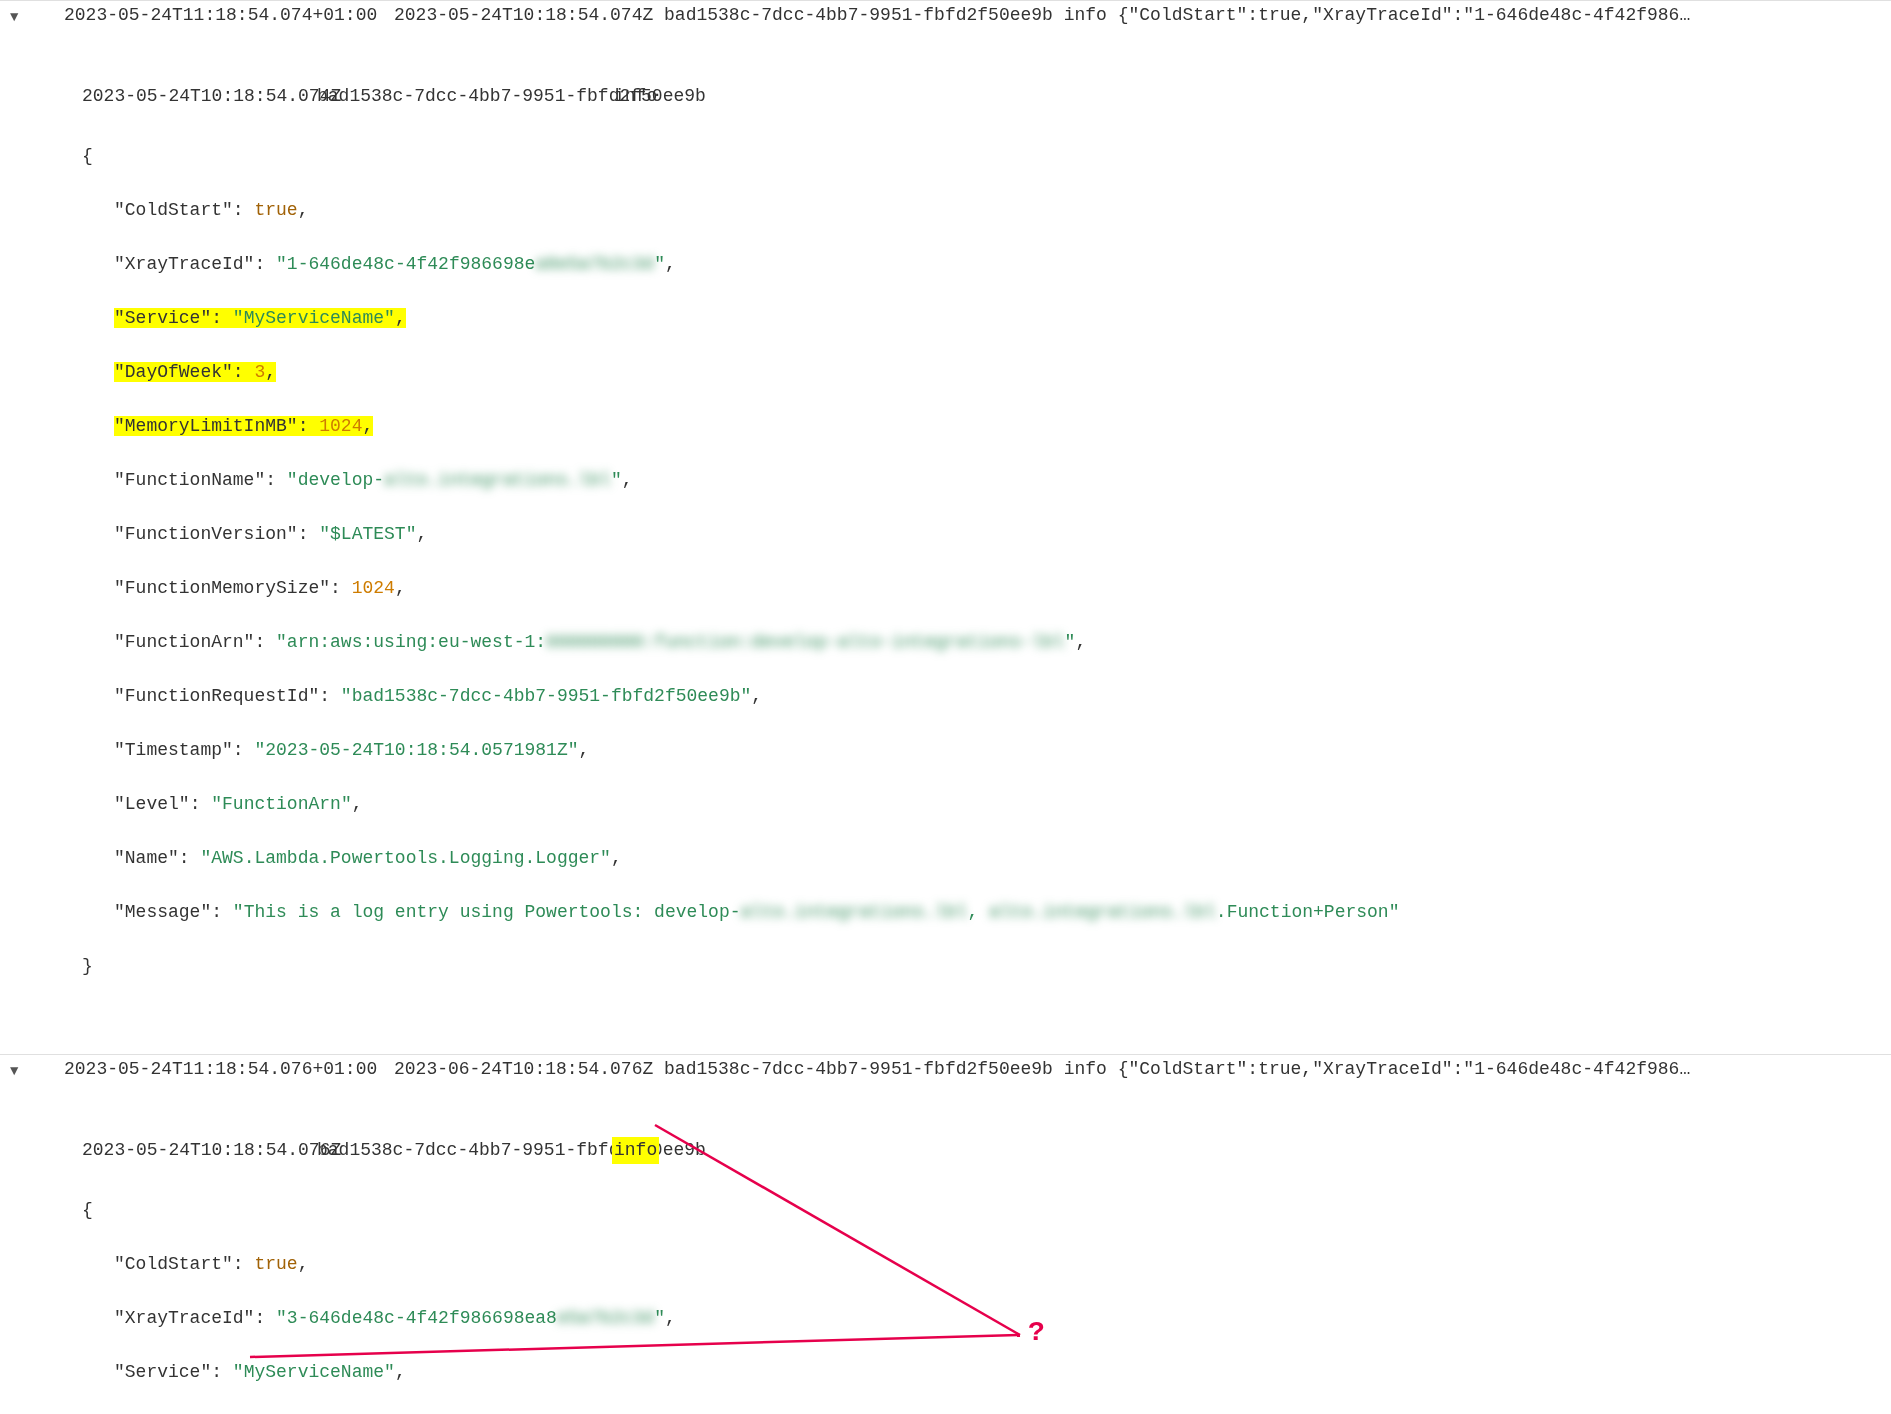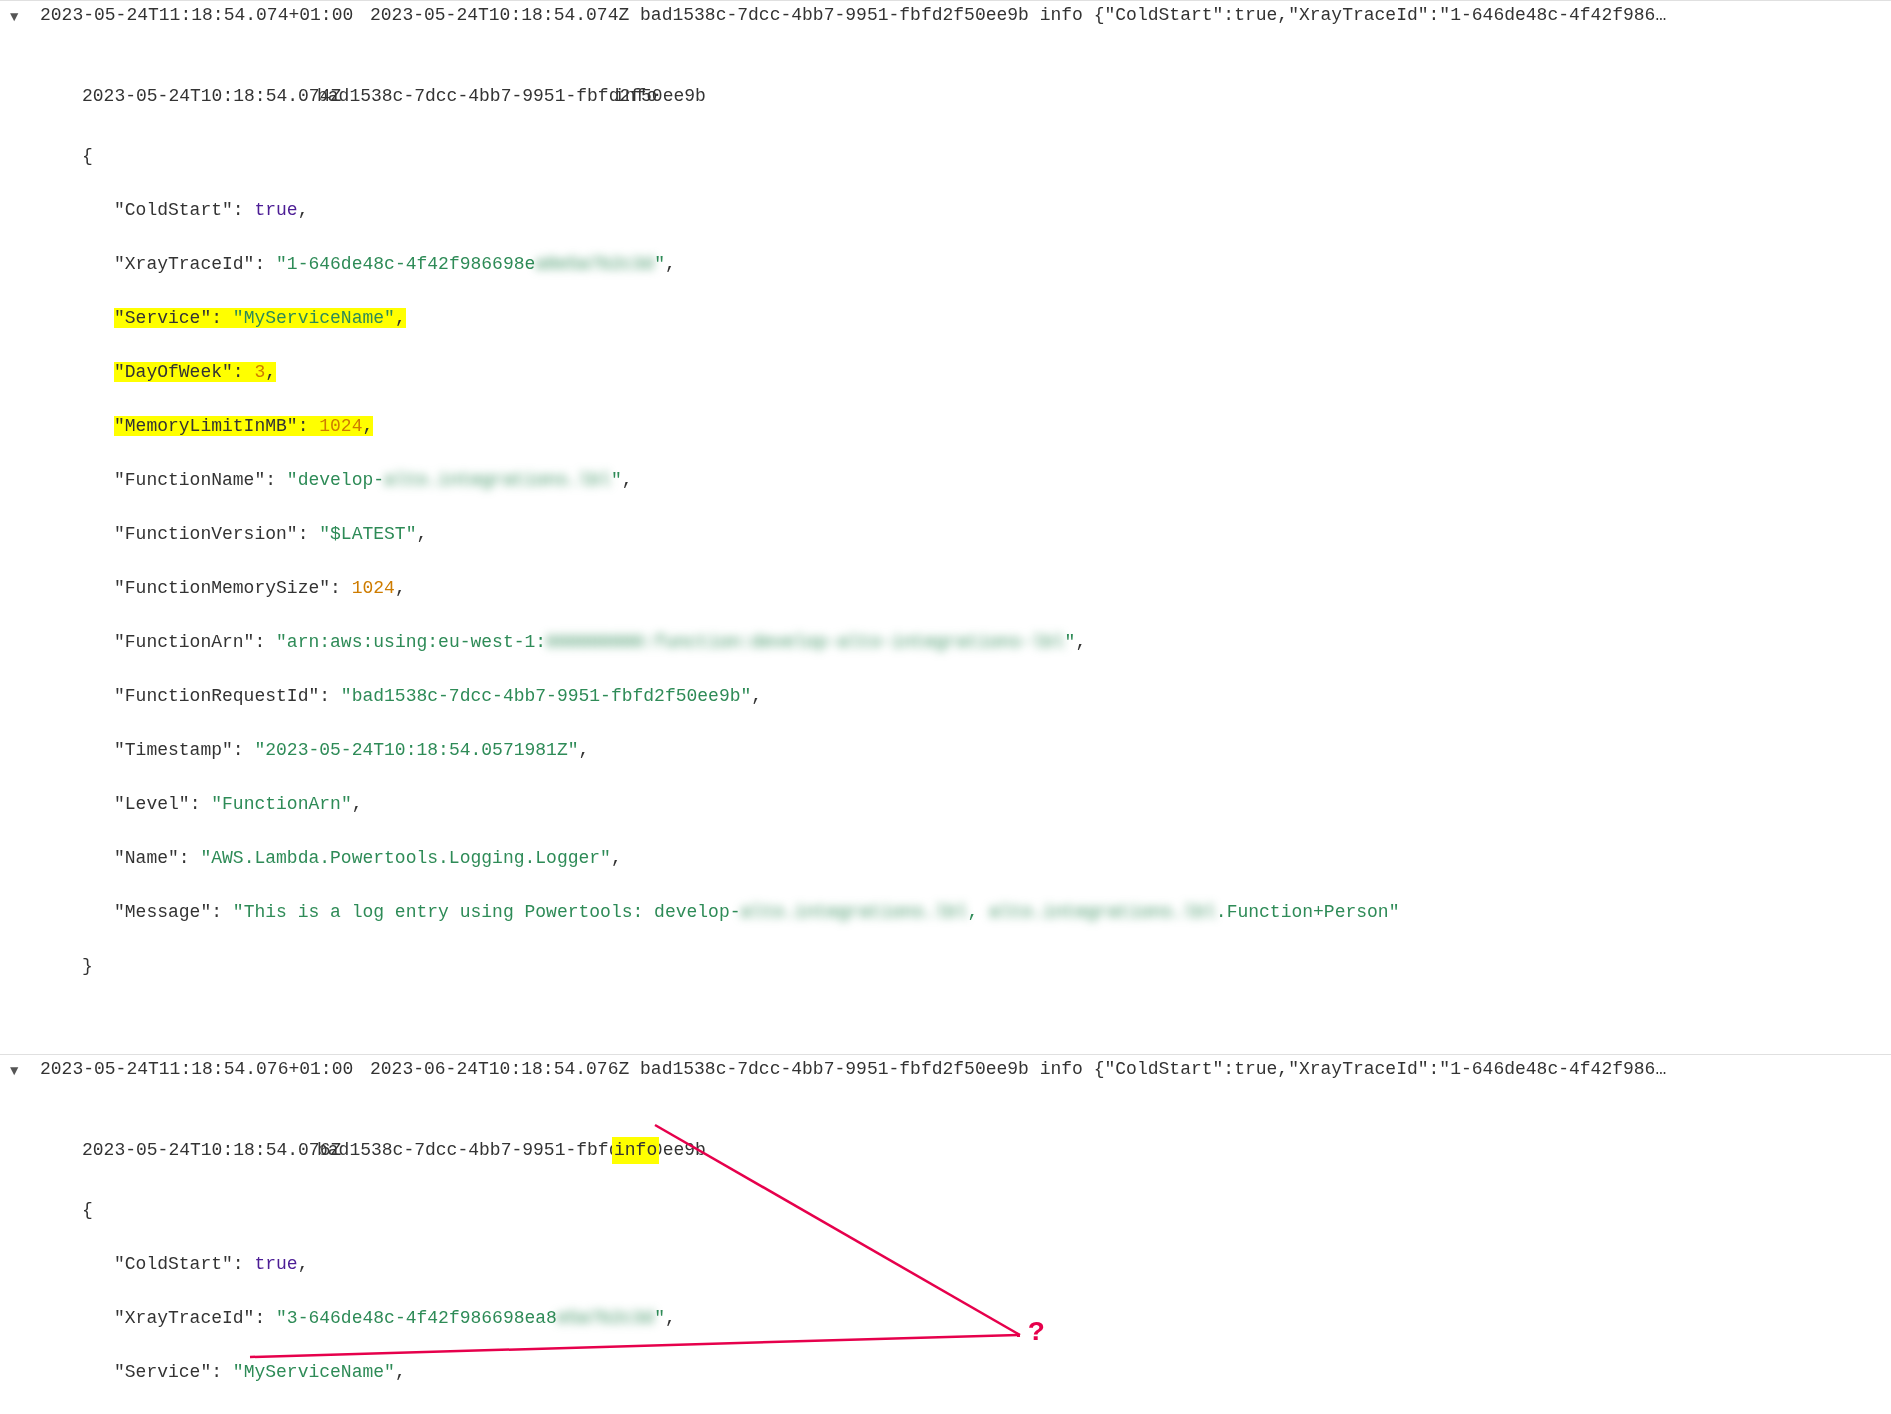--- a/index.html
+++ b/index.html
@@ -1,30 +1,30 @@
 <!DOCTYPE html>
 <html><head>
 <meta charset="utf-8">
 <style>
   html,body{margin:0;padding:0;background:#fff;font-family:Consolas,Monaco,"Courier New",monospace;font-size:18px;color:#333;}
   .viewport{width:1891px;position:relative;}
   .entry{border-top:1px solid #e0e0e0;}
   .entry-header{display:flex;align-items:flex-start;padding:4px 0 4px 10px;}
   .disclosure{width:30px;flex:0 0 30px;color:#555;font-size:14px;padding-top:4px;user-select:none;}
-  .ts-col{width:330px;flex:0 0 330px;white-space:pre;}
+  .ts-col{width:330px;flex:0 0 330px;white-space:pre;margin-left:24px;}
   .summary-col{flex:1 1 auto;white-space:nowrap;overflow:hidden;text-overflow:ellipsis;}
   .body{padding:0 0 20px 82px;white-space:pre;line-height:1.5;}
   .body-header{display:flex;margin-bottom:6px;}
   .body-ts{width:235px;flex:0 0 235px;}
   .body-req{width:295px;flex:0 0 295px;}
   .body-level{padding:0 2px;}
   .k{color:#333;}
   .s{color:#2e8b57;}     
   .n{color:#ce7c00;}     
-  .b{color:#4c1d95;}   
+  .b{color:#a16207;}   
   .hl{background:#ffff00;}
   .blur{filter:blur(5px);}
   .ind1{display:inline-block;width:32px;}
   
   .anno{position:absolute;pointer-events:none;}
   .mark{position:absolute;color:#e6004c;font-weight:bold;font-size:28px;}
   svg.lines{position:absolute;top:0;left:0;}
 </style>
 </head>
 <body>

